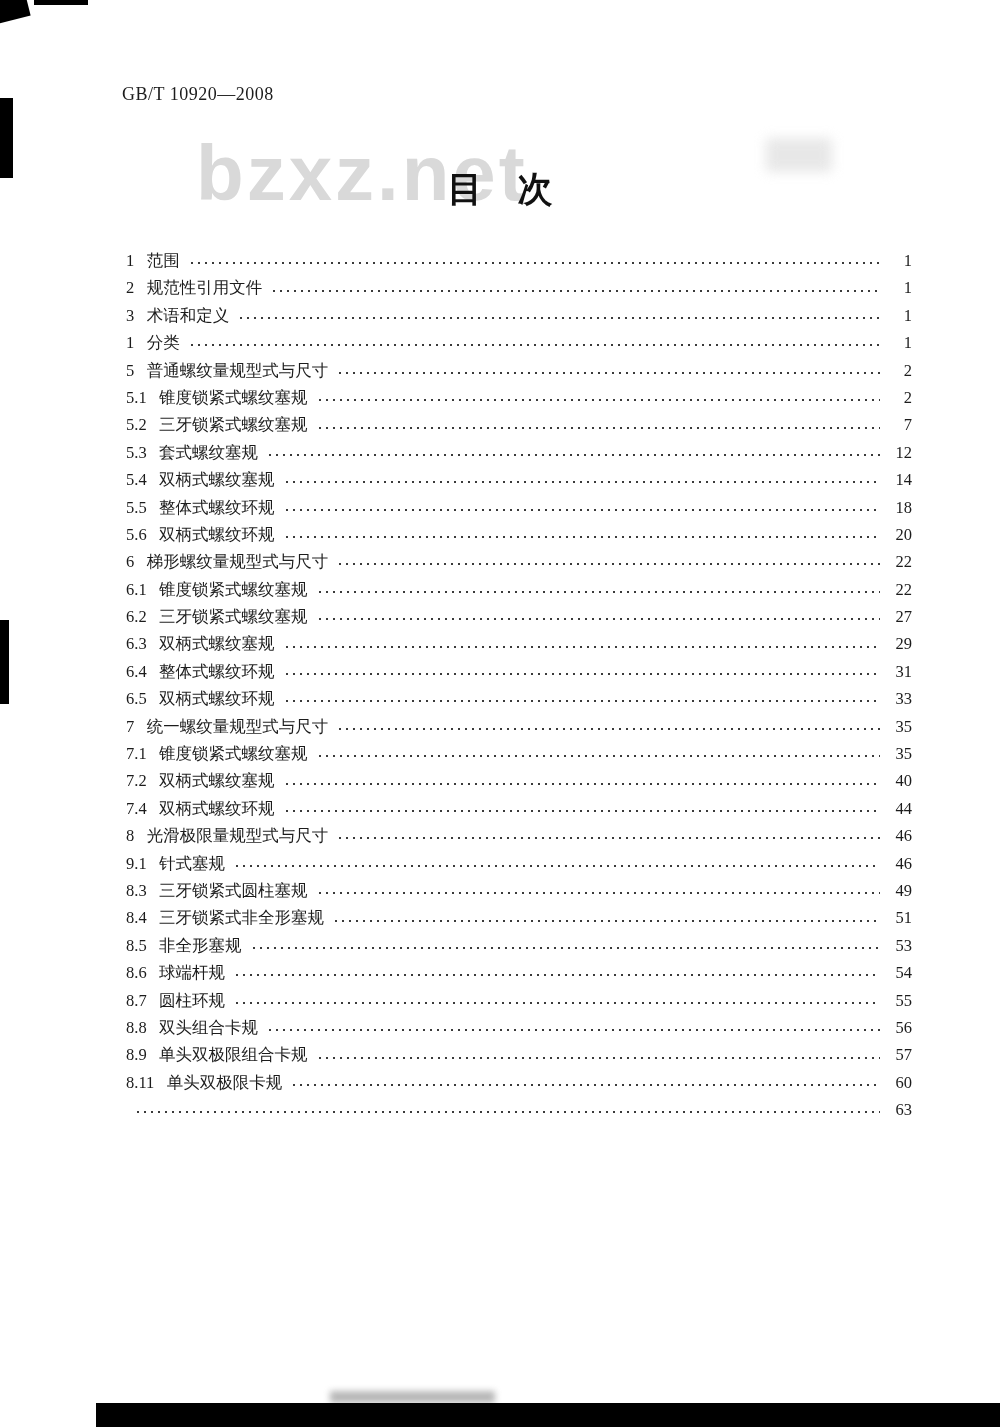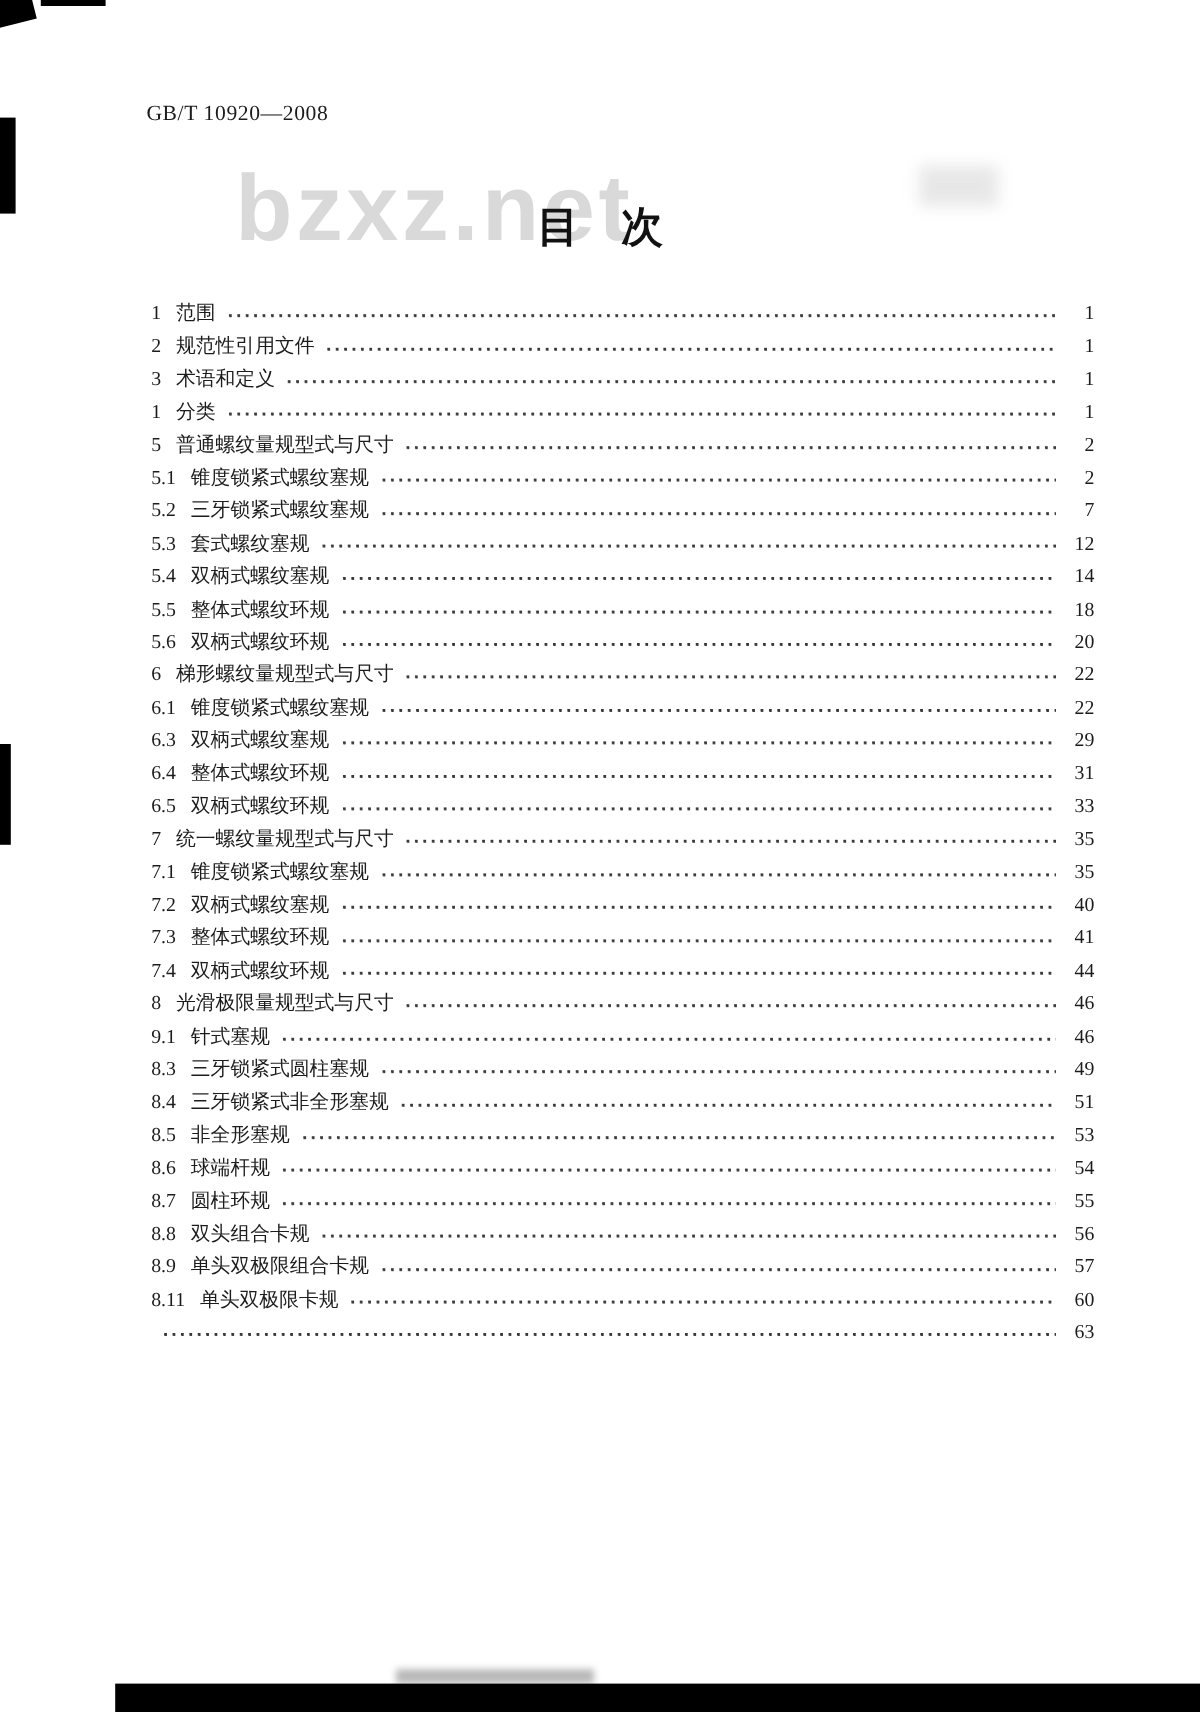--- a/index.html
+++ b/index.html
@@ -188,20 +188,25 @@
     <span class="toc-dots"></span>
     <span class="toc-page">22</span>
   </div>
 
   <div class="toc-row">
     <span class="toc-label">6.1   锥度锁紧式螺纹塞规</span>
     <span class="toc-dots"></span>
     <span class="toc-page">22</span>
   </div>
 
+  <div class="toc-row">
+    <span class="toc-label">6.2   三牙锁紧式螺纹塞规</span>
+    <span class="toc-dots"></span>
+    <span class="toc-page">27</span>
+  </div>
 
   <div class="toc-row">
     <span class="toc-label">6.3   双柄式螺纹塞规</span>
     <span class="toc-dots"></span>
     <span class="toc-page">29</span>
   </div>
 
   <div class="toc-row">
     <span class="toc-label">6.4   整体式螺纹环规</span>
     <span class="toc-dots"></span>
@@ -225,25 +230,20 @@
     <span class="toc-dots"></span>
     <span class="toc-page">35</span>
   </div>
 
   <div class="toc-row">
     <span class="toc-label">7.2   双柄式螺纹塞规</span>
     <span class="toc-dots"></span>
     <span class="toc-page">40</span>
   </div>
 
-  <div class="toc-row">
-    <span class="toc-label">7.3   整体式螺纹环规</span>
-    <span class="toc-dots"></span>
-    <span class="toc-page">41</span>
-  </div>
 
   <div class="toc-row">
     <span class="toc-label">7.4   双柄式螺纹环规</span>
     <span class="toc-dots"></span>
     <span class="toc-page">44</span>
   </div>
 
   <div class="toc-row">
     <span class="toc-label">8   光滑极限量规型式与尺寸</span>
     <span class="toc-dots"></span>

